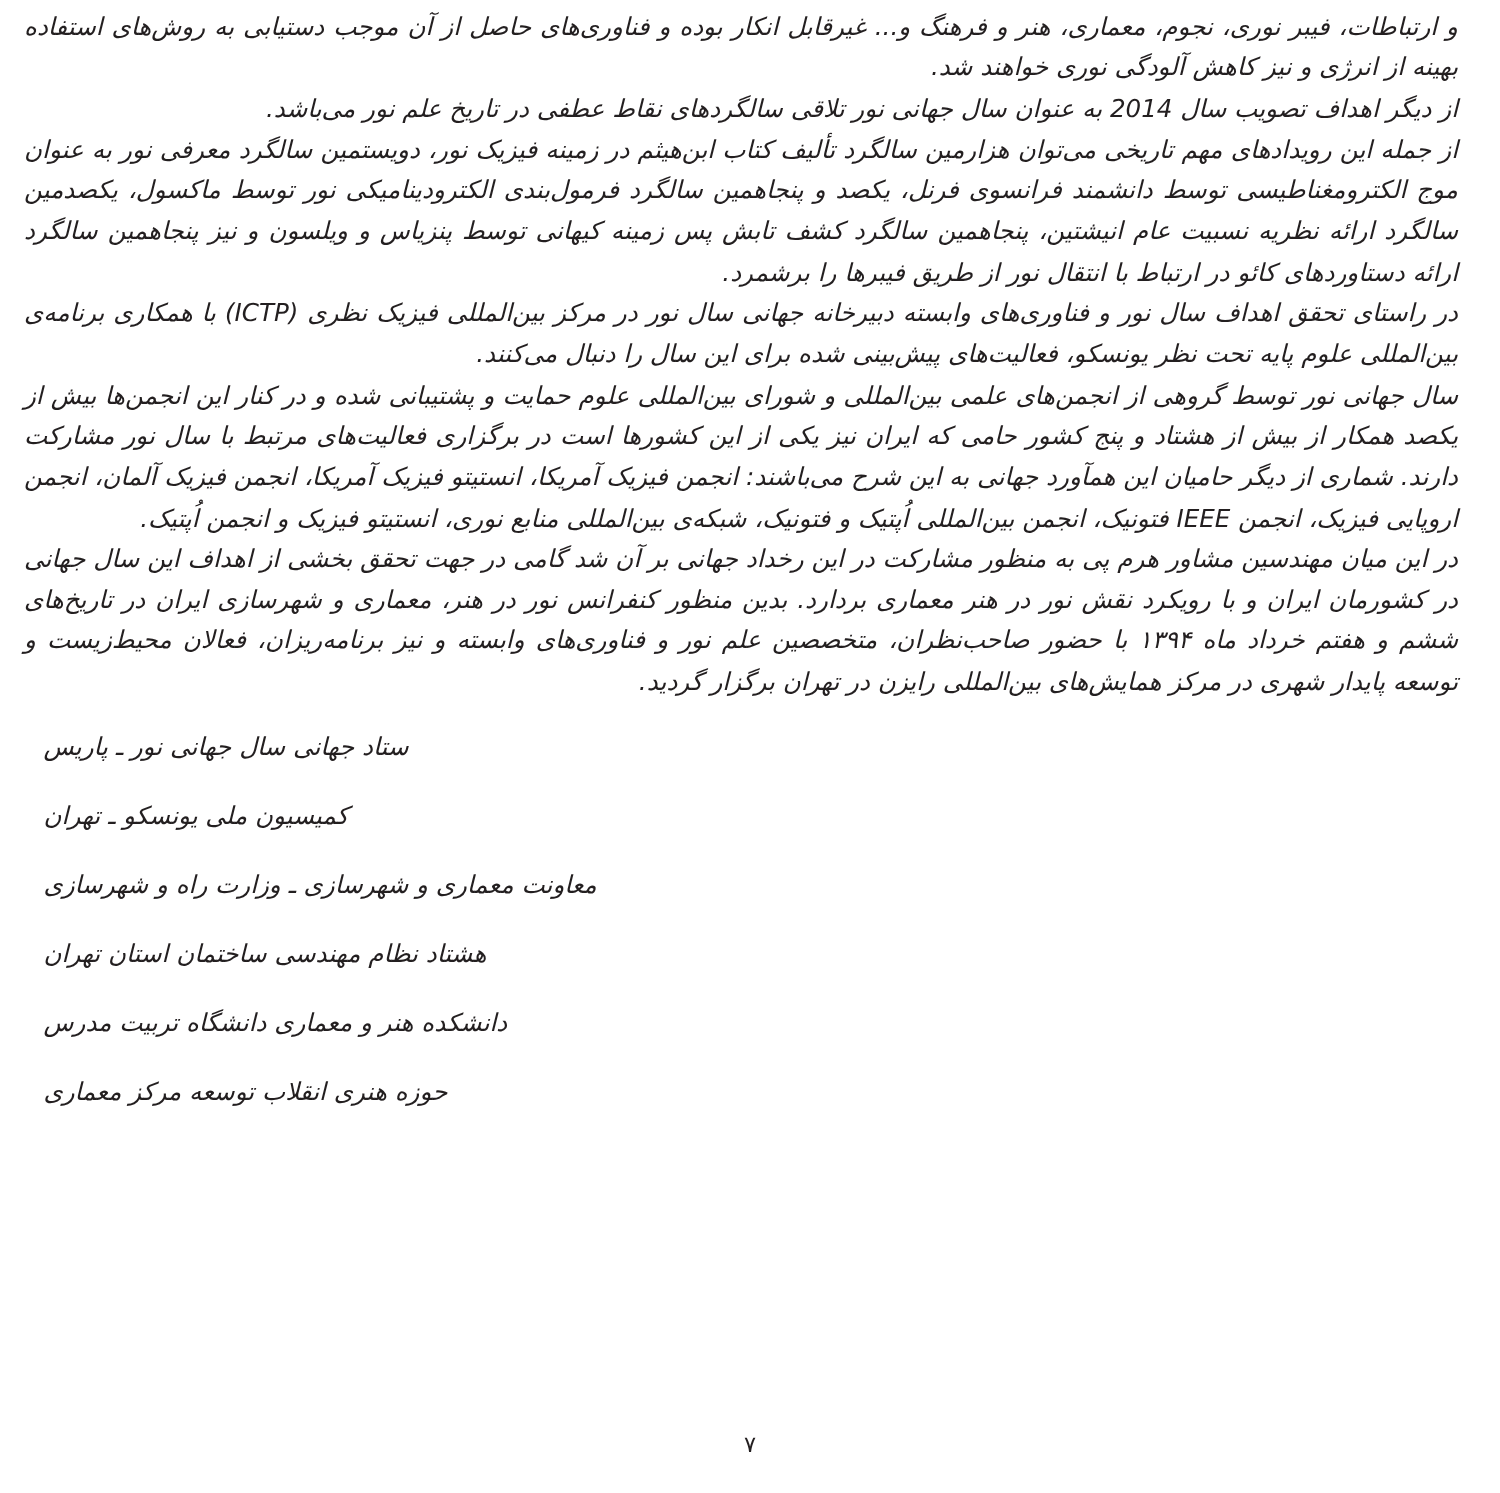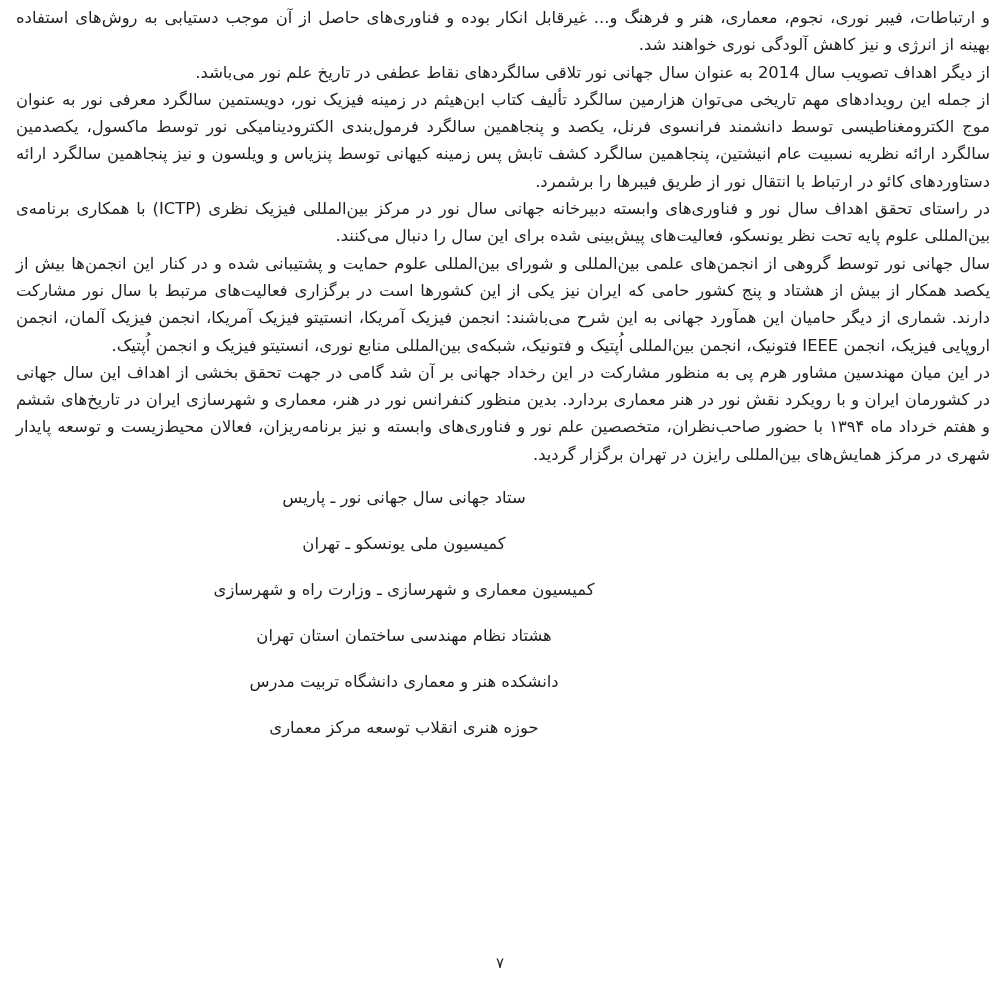--- a/index.html
+++ b/index.html
@@ -12,40 +12,41 @@
     height: 995px;
     position: relative;
     overflow: hidden;
     font-family: "DejaVu Sans", sans-serif;
     color: #231f20;
   }
   .page {
     position: absolute;
     top: 4px;
     left: 16px;
-    right: 10px;
+    right: 28px;
     direction: rtl;
     font-size: 16.4px;
     line-height: 27.3px;
+    font-style: italic;
   }
   .para {
     margin: 0;
     text-align: justify;
     text-align-last: right;
   }
   .list {
     list-style: none;
     margin: 4px 0 0 0;
     padding: 0 198px 0 0;
   }
   .list li {
     margin: 13px;
     line-height: 33px;
     font-size: 16.4px;
-    text-align: center;
+    text-align: left;
   }
   .page-number {
     position: absolute;
     top: 954px;
     left: 0;
     width: 1000px;
     text-align: center;
     font-size: 15px;
     color: #231f20;
     direction: rtl;
@@ -58,20 +59,20 @@
   <p class="para">و ارتباطات، فیبر نوری، نجوم، معماری، هنر و فرهنگ و... غیرقابل انکار بوده و فناوری‌های حاصل از آن موجب دستیابی به روش‌های استفاده بهینه از انرژی و نیز کاهش آلودگی نوری خواهند شد.</p>
   <p class="para">از دیگر اهداف تصویب سال 2014 به عنوان سال جهانی نور تلاقی سالگردهای نقاط عطفی در تاریخ علم نور می‌باشد.</p>
   <p class="para">از جمله این رویدادهای مهم تاریخی می‌توان هزارمین سالگرد تألیف کتاب ابن‌هیثم در زمینه فیزیک نور، دویستمین سالگرد معرفی نور به عنوان موج الکترومغناطیسی توسط دانشمند فرانسوی فرنل، یکصد و پنجاهمین سالگرد فرمول‌بندی الکترودینامیکی نور توسط ماکسول، یکصدمین سالگرد ارائه نظریه نسبیت عام انیشتین، پنجاهمین سالگرد کشف تابش پس زمینه کیهانی توسط پنزیاس و ویلسون و نیز پنجاهمین سالگرد ارائه دستاوردهای کائو در ارتباط با انتقال نور از طریق فیبرها را برشمرد.</p>
   <p class="para">در راستای تحقق اهداف سال نور و فناوری‌های وابسته دبیرخانه جهانی سال نور در مرکز بین‌المللی فیزیک نظری (ICTP) با همکاری برنامه‌ی بین‌المللی علوم پایه تحت نظر یونسکو، فعالیت‌های پیش‌بینی شده برای این سال را دنبال می‌کنند.</p>
   <p class="para">سال جهانی نور توسط گروهی از انجمن‌های علمی بین‌المللی و شورای بین‌المللی علوم حمایت و پشتیبانی شده و در کنار این انجمن‌ها بیش از یکصد همکار از بیش از هشتاد و پنج کشور حامی که ایران نیز یکی از این کشورها است در برگزاری فعالیت‌های مرتبط با سال نور مشارکت دارند. شماری از دیگر حامیان این همآورد جهانی به این شرح می‌باشند: انجمن فیزیک آمریکا، انستیتو فیزیک آمریکا، انجمن فیزیک آلمان، انجمن اروپایی فیزیک، انجمن IEEE فتونیک، انجمن بین‌المللی اُپتیک و فتونیک، شبکه‌ی بین‌المللی منابع نوری، انستیتو فیزیک و انجمن اُپتیک.</p>
   <p class="para">در این میان مهندسین مشاور هرم پی به منظور مشارکت در این رخداد جهانی بر آن شد گامی در جهت تحقق بخشی از اهداف این سال جهانی در کشورمان ایران و با رویکرد نقش نور در هنر معماری بردارد. بدین منظور کنفرانس نور در هنر، معماری و شهرسازی ایران در تاریخ‌های ششم و هفتم خرداد ماه ۱۳۹۴ با حضور صاحب‌نظران، متخصصین علم نور و فناوری‌های وابسته و نیز برنامه‌ریزان، فعالان محیط‌زیست و توسعه پایدار شهری در مرکز همایش‌های بین‌المللی رایزن در تهران برگزار گردید.</p>
 
   <ul class="list">
     <li>ستاد جهانی سال جهانی نور ـ پاریس</li>
     <li>کمیسیون ملی یونسکو ـ تهران</li>
-    <li>کمیسیون معماری و شهرسازی ـ وزارت راه و شهرسازی</li>
+    <li>معاونت معماری و شهرسازی ـ وزارت راه و شهرسازی</li>
     <li>هشتاد نظام مهندسی ساختمان استان تهران</li>
     <li>دانشکده هنر و معماری دانشگاه تربیت مدرس</li>
     <li>حوزه هنری انقلاب توسعه مرکز معماری</li>
   </ul>
 </div>
 
 <div class="page-number">۷</div>
 
 </body></html>

